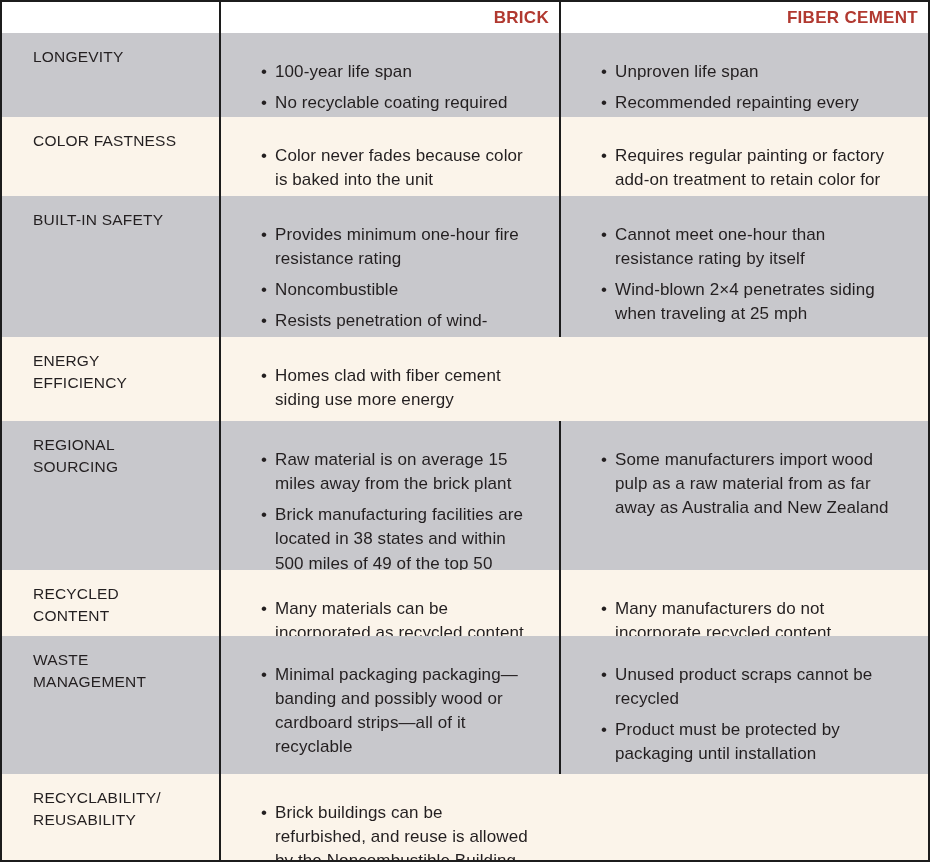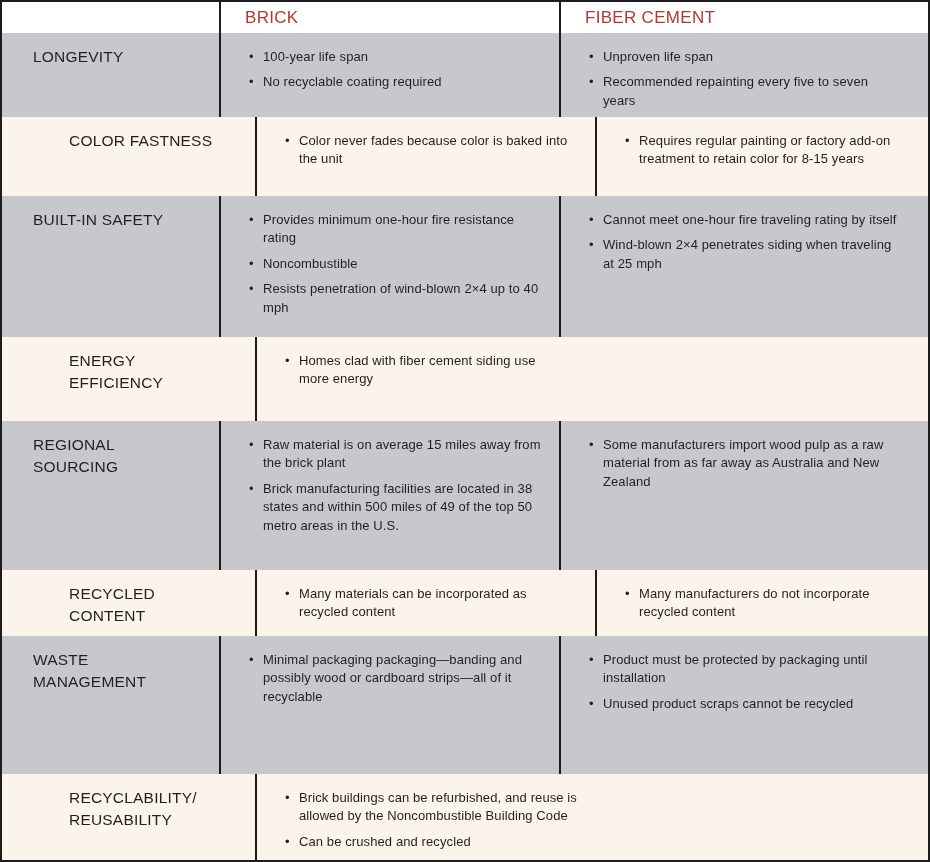--- a/index.html
+++ b/index.html
@@ -16,53 +16,54 @@
     border: 2px solid var(--border-color, #1c1c1c);
     background: #ffffff;
     overflow: hidden;
   }
   .row {
     display: grid;
     grid-template-columns: 217px 340px 1fr;
     box-sizing: border-box;
   }
   .row.gray  { background: var(--row-gray, #c8c8cc); }
-  .row.cream { background: var(--row-cream, #fbf4ea); padding-left: 36px; }
+  .row.cream { background: var(--row-cream, #fbf4ea); }
   .row.header-row { background: #ffffff; }
   .cell {
     box-sizing: border-box;
     overflow: hidden;
   }
   .content-cell {
     border-left: 2px solid var(--border-color, #1c1c1c);
   }
   .header-cell {
     padding: 6px 10px 0 24px;
     color: var(--header-red, #b13930);
-    font-weight: normal;
+    font-weight: bold;
     font-size: 17px;
     letter-spacing: 0.3px;
+    text-align: right;
   }
   .label-cell {
     padding: 13px 8px 0 31px;
   }
   .row-label {
     display: block;
     white-space: pre-line;
     font-weight: normal;
     font-size: 15.5px;
     line-height: 1.45;
     color: var(--text-color, #231f20);
     letter-spacing: 0.2px;
   }
   ul.bullets {
-    margin: 4px;
+    margin: 16px;
     padding: 11px 14px 10px 24px;
     list-style: none;
-    font-size: 13px;
+    font-size: 17px;
     line-height: 1.42;
     color: var(--text-color, #231f20);
     letter-spacing: 0.1px;
   }
   .col-fiber ul.bullets { padding-right: 22px; }
   ul.bullets li {
     position: relative;
     padding-left: 14px;
   }
   ul.bullets li + li { margin-top: 7px; }
@@ -128,21 +129,21 @@
     </div>
     <div class="cell content-cell col-brick">
       <ul class="bullets">
           <li>Provides minimum one-hour fire resistance rating</li>
           <li>Noncombustible</li>
           <li>Resists penetration of wind-blown 2×4 up to 40 mph</li>
         </ul>
     </div>
     <div class="cell content-cell col-fiber">
       <ul class="bullets">
-          <li>Cannot meet one-hour fire traveling rating by itself</li>
+          <li>Cannot meet one-hour than resistance rating by itself</li>
           <li>Wind-blown 2×4 penetrates siding when traveling at 25 mph</li>
         </ul>
     </div>
   </div>
 
   <div class="row cream" style="height:84px">
     <div class="cell label-cell">
       <span class="row-label">ENERGY
 EFFICIENCY</span>
     </div>
@@ -193,22 +194,22 @@
       <span class="row-label">WASTE
 MANAGEMENT</span>
     </div>
     <div class="cell content-cell col-brick">
       <ul class="bullets">
           <li>Minimal packaging packaging—banding and possibly wood or cardboard strips—all of it recyclable</li>
         </ul>
     </div>
     <div class="cell content-cell col-fiber">
       <ul class="bullets">
+          <li>Unused product scraps cannot be recycled</li>
           <li>Product must be protected by packaging until installation</li>
-          <li>Unused product scraps cannot be recycled</li>
         </ul>
     </div>
   </div>
 
   <div class="row cream" style="height:114px">
     <div class="cell label-cell">
       <span class="row-label">RECYCLABILITY/
 REUSABILITY</span>
     </div>
     <div class="cell content-cell col-brick">

